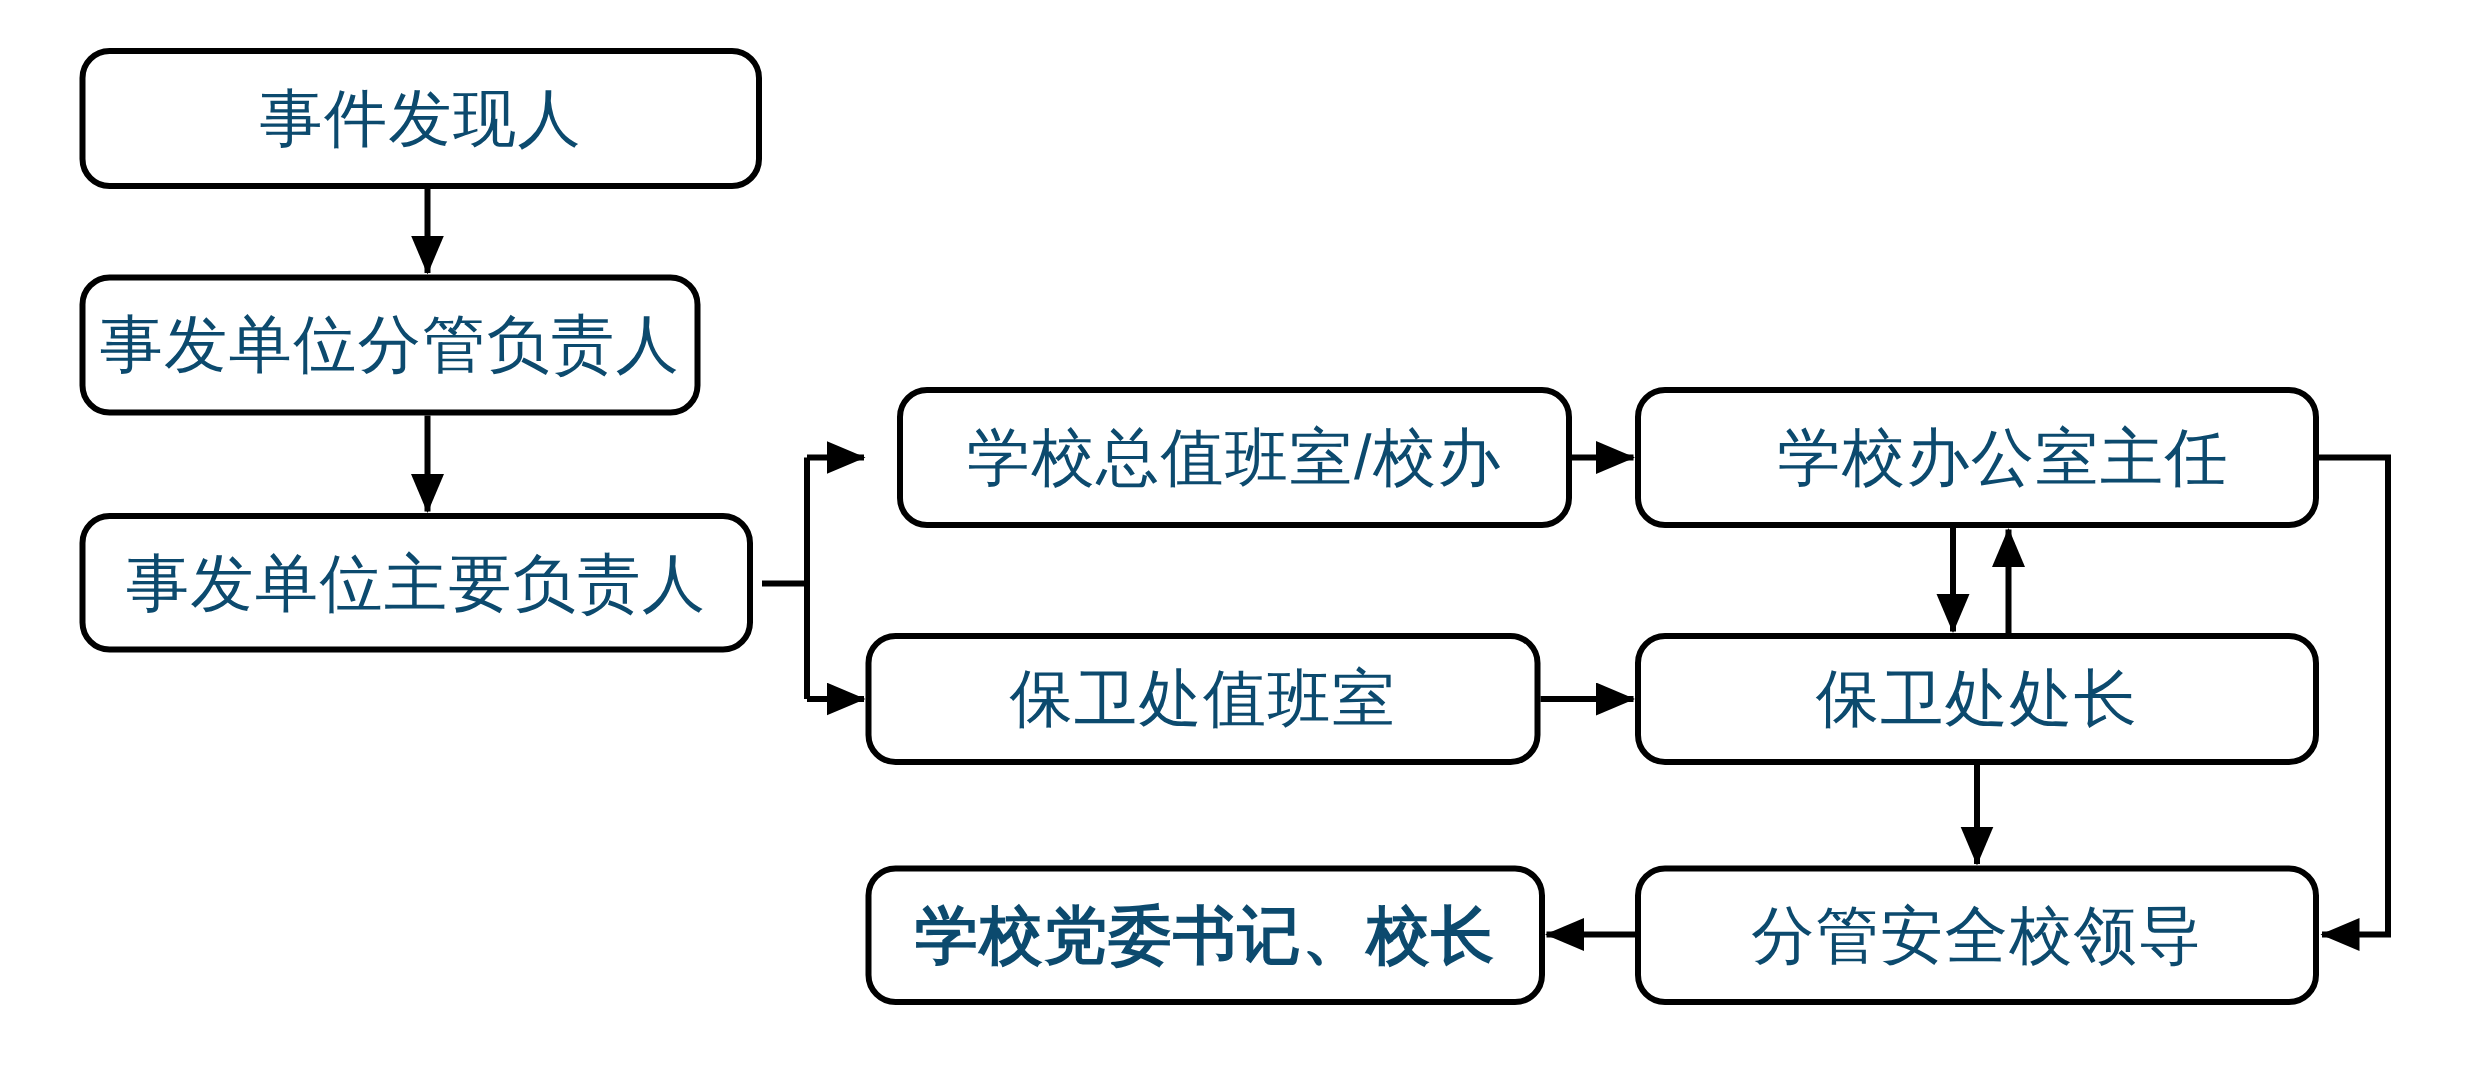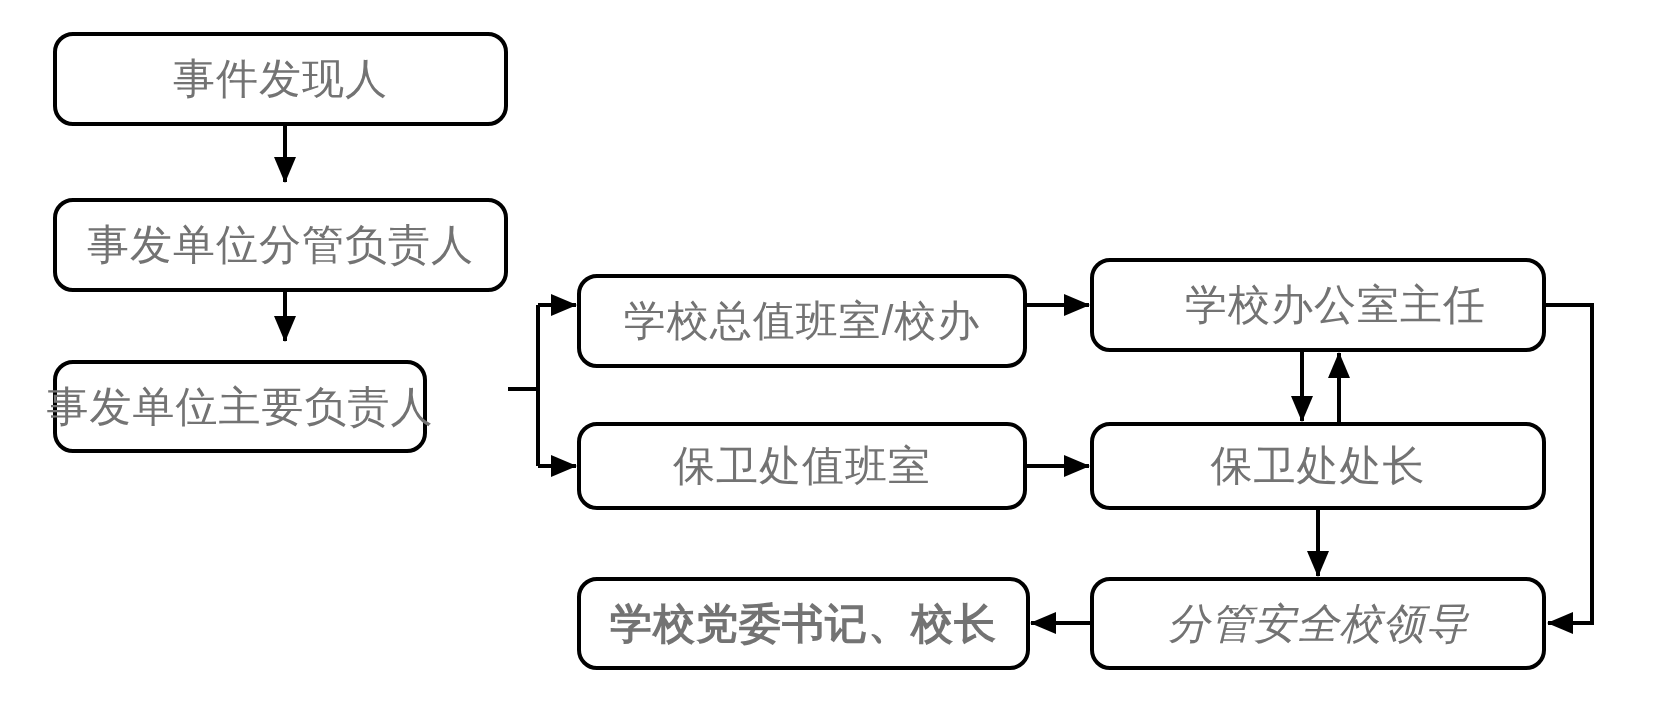--- a/index.html
+++ b/index.html
@@ -24,36 +24,36 @@
   }
   .node {
     position: absolute;
     box-sizing: border-box;
     background: #ffffff;
     border: 4px solid #000000;
     border-radius: 20px;
     display: flex;
     align-items: center;
     justify-content: center;
-    color: #737373;
+    color: #0c4a6e;
     font-size: 42px;
     letter-spacing: 1px;
     white-space: nowrap;
     z-index: 2;
   }
   
   #n0 { left: 53px;   top: 32px;  width: 455px; height: 94px; }
-  #n1 { left: 53px;   top: 198px; width: 455px; height: 94px; justify-content: center; }
-  #n2 { left: 53px;   top: 342px; width: 374px; height: 93px; margin-top: 18px; }
-  #n3 { left: 577px;  top: 258px; width: 450px; height: 94px; margin-top: 16px; }
+  #n1 { left: 53px;   top: 183px; width: 414px; height: 94px; justify-content: center; }
+  #n2 { left: 53px;   top: 342px; width: 449px; height: 93px; }
+  #n3 { left: 598px;  top: 258px; width: 450px; height: 94px; }
   #n4 { left: 1090px; top: 258px; width: 456px; height: 94px; padding-left: 35px; }
   #n5 { left: 577px;  top: 422px; width: 450px; height: 88px; }
   #n6 { left: 1090px; top: 422px; width: 456px; height: 88px; }
   #n7 { left: 577px;  top: 577px; width: 453px; height: 93px; font-weight: bold; }
-  #n8 { left: 1090px; top: 577px; width: 456px; height: 93px; font-style: italic; }
+  #n8 { left: 1090px; top: 577px; width: 456px; height: 93px; }
 </style>
 </head>
 <body>
 
 <div class="canvas">
 
   <svg class="edges-layer" viewBox="0 0 1653 721" xmlns="http://www.w3.org/2000/svg">
     <defs>
       <marker id="ah" markerUnits="userSpaceOnUse" markerWidth="28" markerHeight="24" refX="25" refY="11" orient="auto">
         <path d="M0,0 L26,11 L0,22 Z" fill="#000000"></path>

